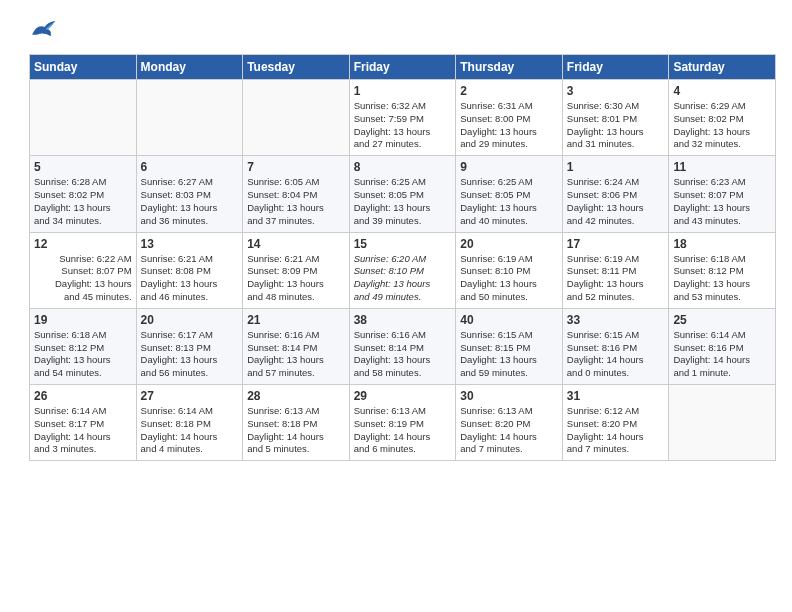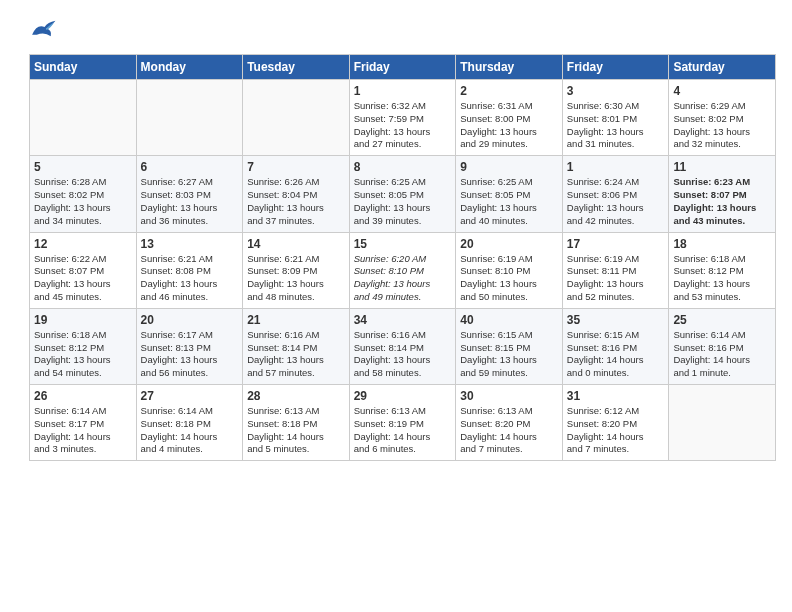--- a/index.html
+++ b/index.html
@@ -164,21 +164,21 @@
           </td>
           <td>
             <span class="day-num">6</span>
             <div class="day-info" style="white-space: pre-line;">Sunrise: 6:27 AM
 Sunset: 8:03 PM
 Daylight: 13 hours
 and 36 minutes.</div>
           </td>
           <td>
             <span class="day-num">7</span>
-            <div class="day-info" style="white-space: pre-line;">Sunrise: 6:26 AM
+            <div class="day-info" style="white-space: pre-line;">Sunrise: 6:05 AM
 Sunset: 8:04 PM
 Daylight: 13 hours
 and 37 minutes.</div>
           </td>
           <td>
             <span class="day-num">8</span>
             <div class="day-info" style="white-space: pre-line;">Sunrise: 6:25 AM
 Sunset: 8:05 PM
 Daylight: 13 hours
 and 39 minutes.</div>
@@ -192,30 +192,30 @@
           </td>
           <td>
             <span class="day-num">1</span>
             <div class="day-info" style="white-space: pre-line;">Sunrise: 6:24 AM
 Sunset: 8:06 PM
 Daylight: 13 hours
 and 42 minutes.</div>
           </td>
           <td>
             <span class="day-num">11</span>
-            <div class="day-info" style="white-space: pre-line; font-weight: bold;">Sunrise: 6:23 AM
+            <div class="day-info" style="white-space: pre-line;">Sunrise: 6:23 AM
 Sunset: 8:07 PM
 Daylight: 13 hours
 and 43 minutes.</div>
           </td>
         </tr>
         <tr>
           <td>
             <span class="day-num">12</span>
-            <div class="day-info" style="white-space: pre-line;">Sunrise: 6:22 AM
+            <div class="day-info" style="white-space: pre-line; text-align: right;">Sunrise: 6:22 AM
 Sunset: 8:07 PM
 Daylight: 13 hours
 and 45 minutes.</div>
           </td>
           <td>
             <span class="day-num">13</span>
             <div class="day-info" style="white-space: pre-line;">Sunrise: 6:21 AM
 Sunset: 8:08 PM
 Daylight: 13 hours
 and 46 minutes.</div>
@@ -272,35 +272,35 @@
 and 56 minutes.</div>
           </td>
           <td>
             <span class="day-num">21</span>
             <div class="day-info" style="white-space: pre-line;">Sunrise: 6:16 AM
 Sunset: 8:14 PM
 Daylight: 13 hours
 and 57 minutes.</div>
           </td>
           <td>
-            <span class="day-num">34</span>
+            <span class="day-num">38</span>
             <div class="day-info" style="white-space: pre-line;">Sunrise: 6:16 AM
 Sunset: 8:14 PM
 Daylight: 13 hours
 and 58 minutes.</div>
           </td>
           <td>
             <span class="day-num">40</span>
             <div class="day-info" style="white-space: pre-line;">Sunrise: 6:15 AM
 Sunset: 8:15 PM
 Daylight: 13 hours
 and 59 minutes.</div>
           </td>
           <td>
-            <span class="day-num">35</span>
+            <span class="day-num">33</span>
             <div class="day-info" style="white-space: pre-line;">Sunrise: 6:15 AM
 Sunset: 8:16 PM
 Daylight: 14 hours
 and 0 minutes.</div>
           </td>
           <td>
             <span class="day-num">25</span>
             <div class="day-info" style="white-space: pre-line;">Sunrise: 6:14 AM
 Sunset: 8:16 PM
 Daylight: 14 hours

